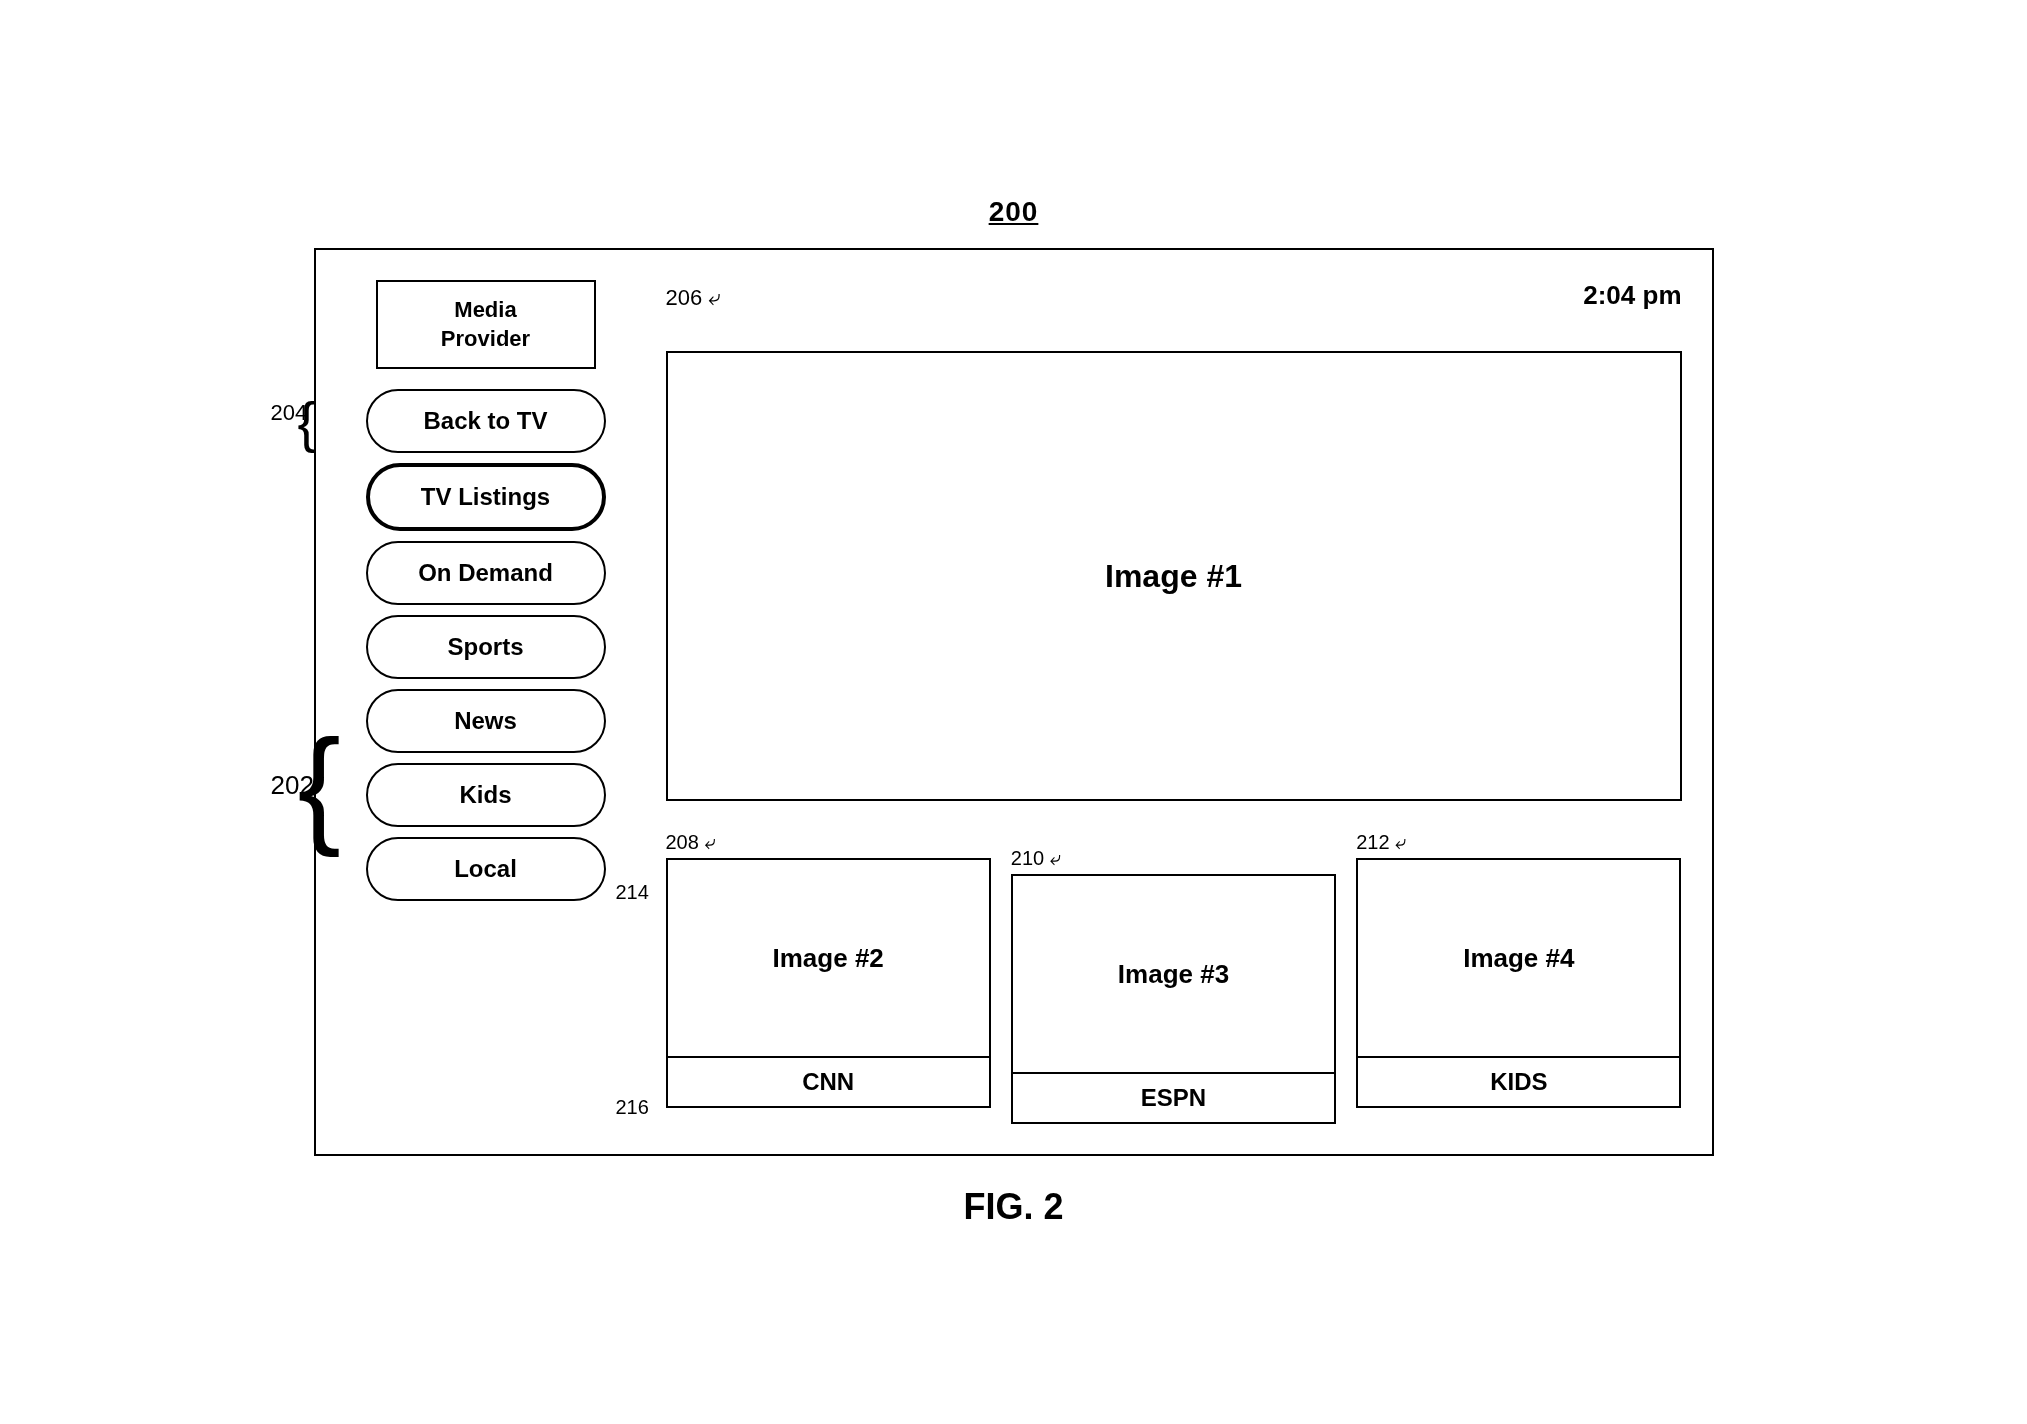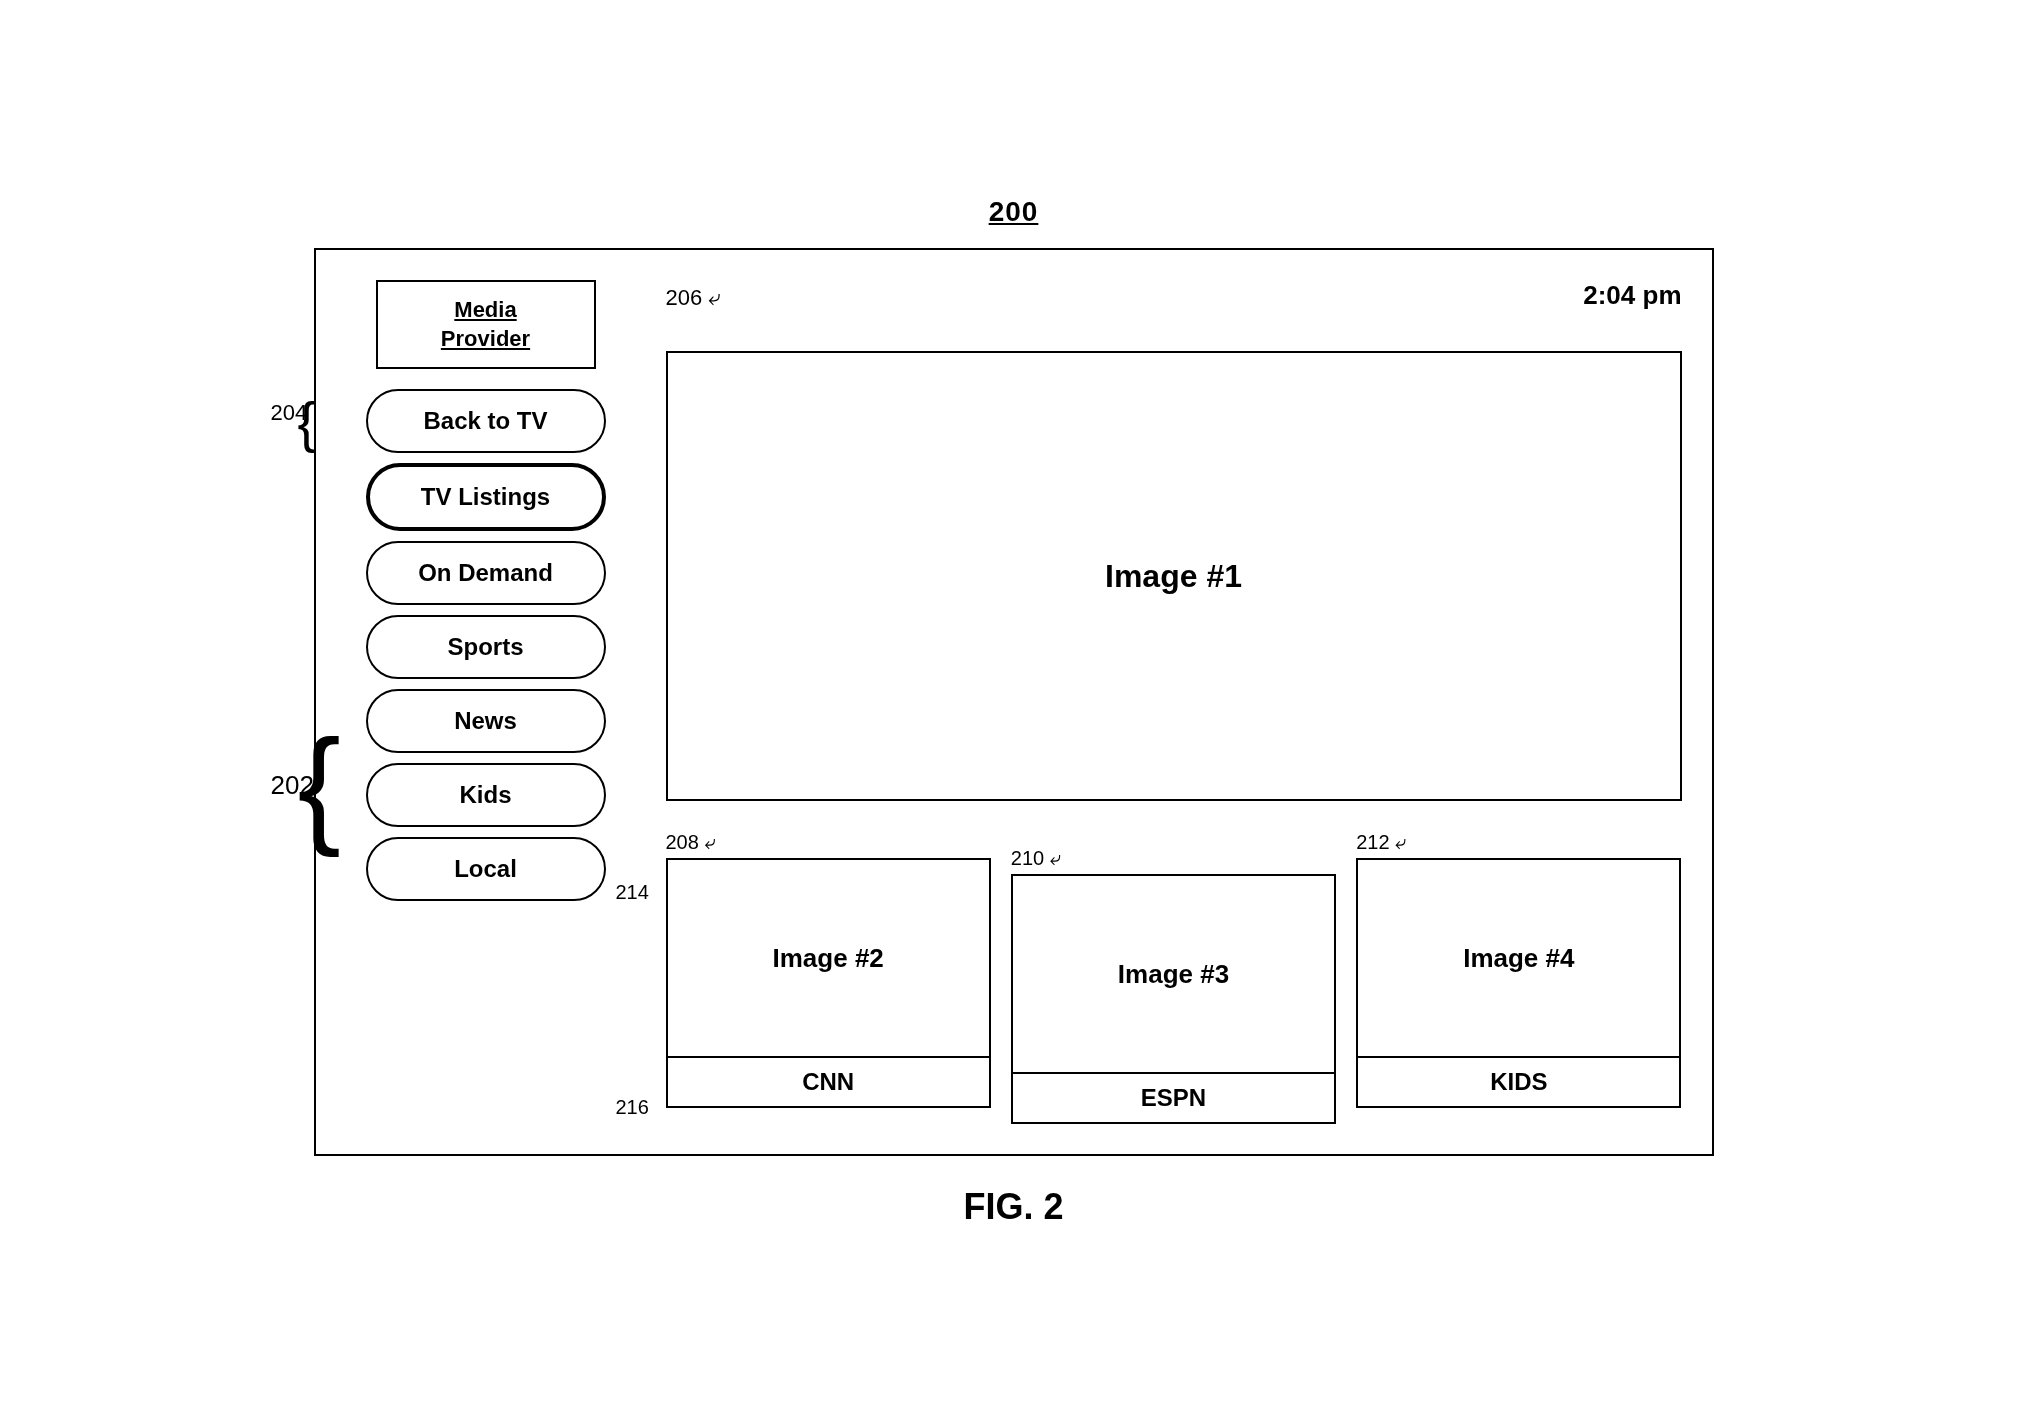--- a/index.html
+++ b/index.html
@@ -47,21 +47,20 @@
     .media-provider-box {
       border: 2px solid #000;
       width: 220px;
       padding: 14px 20px;
       text-align: center;
       font-size: 22px;
       font-weight: bold;
       line-height: 1.3;
       margin-bottom: 10px;
       align-self: center;
-      text-decoration: underline;
     }
 
     .nav-btn {
       width: 240px;
       padding: 16px 20px;
       border: 2px solid #000;
       border-radius: 50px;
       text-align: center;
       font-size: 24px;
       font-weight: bold;

